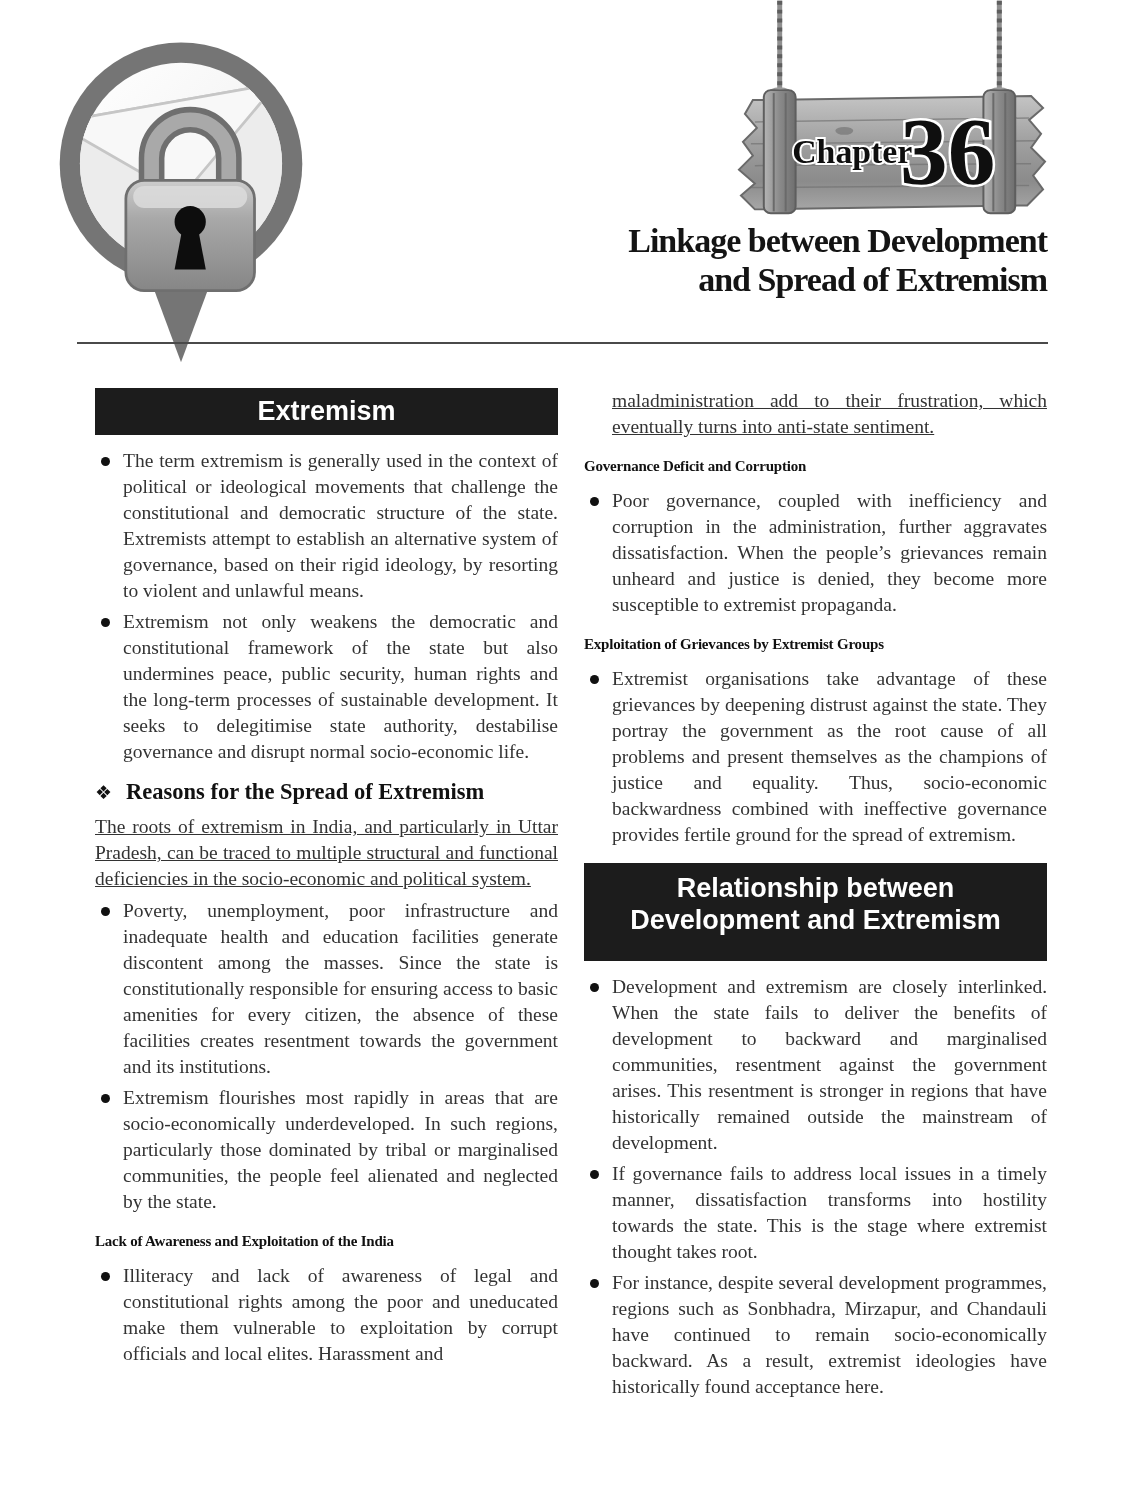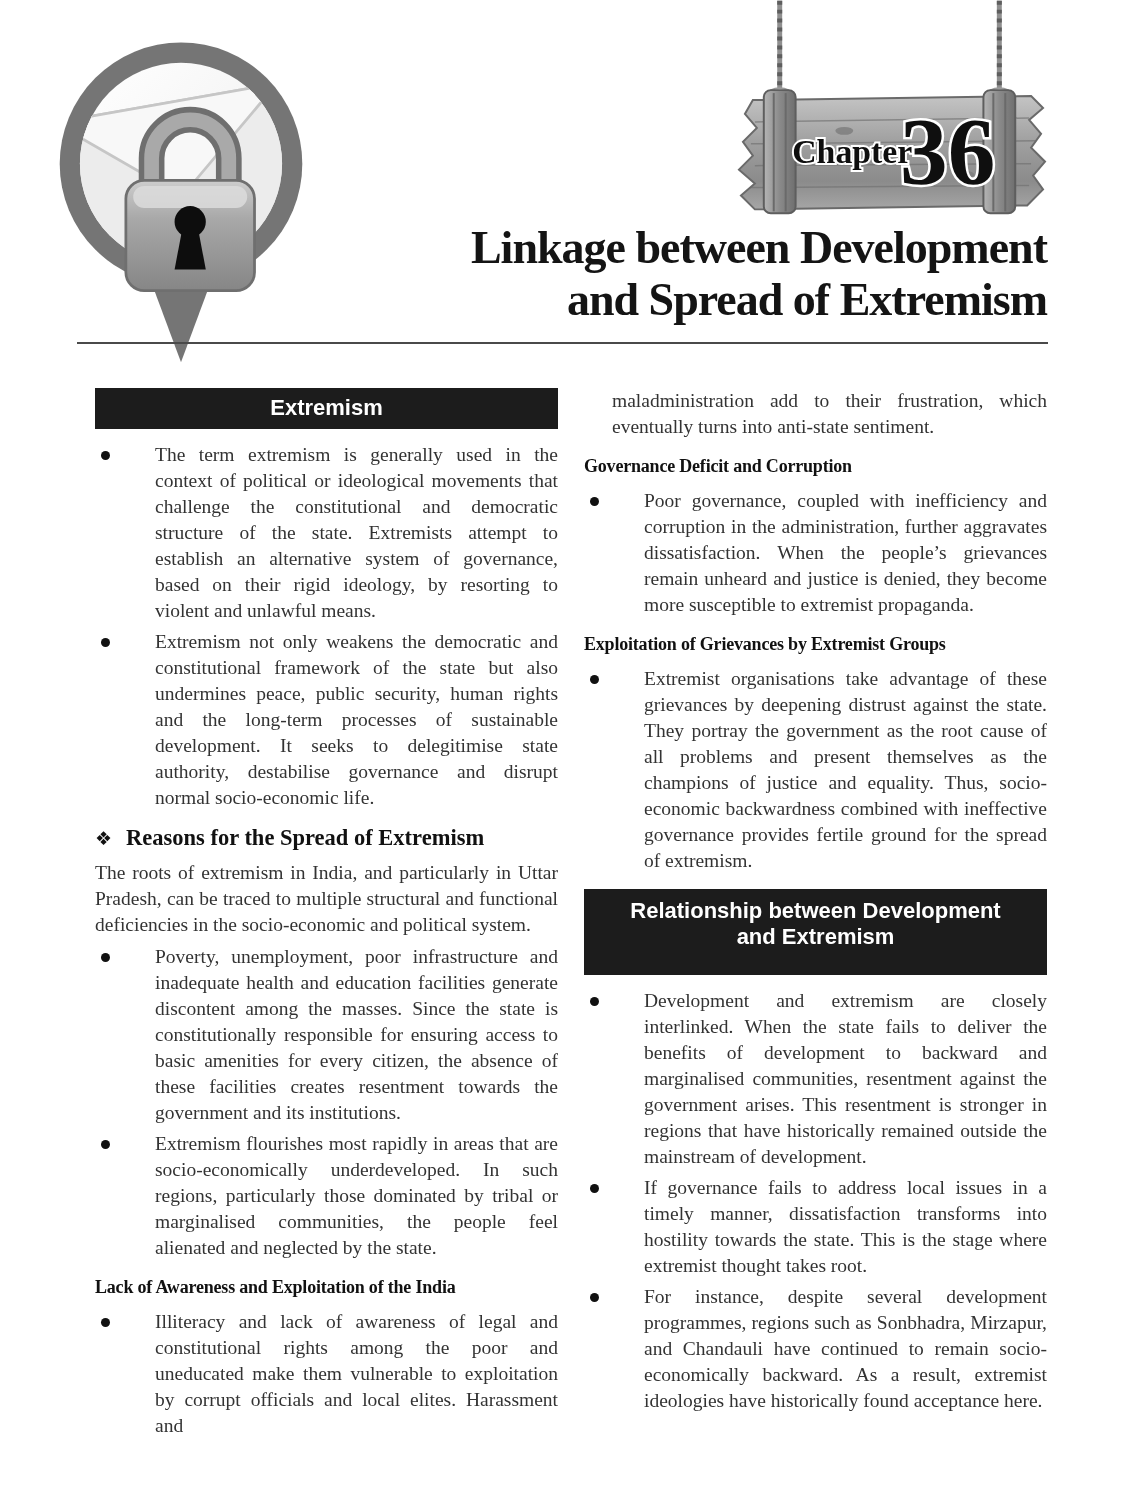--- a/index.html
+++ b/index.html
@@ -17,21 +17,21 @@
   
   .pin-wrap { position: absolute; left: 35px; top: 26px; width: 292px; height: 340px; }
   .sign-wrap { position: absolute; left: 733px; top: 0; width: 318px; height: 220px; }
 
   .page-title {
     position: absolute;
     top: 222px;
     right: 93px;
     text-align: right;
     font-weight: bold;
-    font-size: 46px;
+    font-size: 34px;
     line-height: 1.14;
     letter-spacing: -1px;
     color: #141414;
   }
   .page-title span { display: block; }
 
   .title-rule {
     position: absolute;
     left: 77px;
     top: 342px;
@@ -49,57 +49,57 @@
     display: flex;
     gap: 26px;
   }
   .col { width: 463px; color: #333333; font-size: 19.5px; line-height: 26px; }
 
   .banner {
     background: #1c1c1c;
     color: #ffffff;
     font-family: "Liberation Sans", sans-serif;
     font-weight: bold;
-    font-size: 22px;
+    font-size: 27px;
     line-height: 1.2;
     text-align: center;
     padding: 7px 26px 8px;
     margin-bottom: 13px;
   }
   .banner.two-line { padding: 9px 30px 24px; margin: 15px 0 13px; }
 
   .bullet { display: flex; padding-left: 6px; margin-bottom: 5px; }
   .bullet .dot {
     flex: none;
     width: 9px; height: 9px;
     border-radius: 50%;
     background: #111111;
     margin: 9px 13px 0 0;
   }
-  .bullet p { flex: 1; text-align: justify; margin-left: 32px; }
+  .bullet p { flex: 1; text-align: justify; }
 
   .section-head {
     display: flex;
     align-items: baseline;
     font-weight: bold;
     font-size: 22.5px;
     color: #111111;
     margin: 14px 0 9px;
   }
   .section-head .marker { font-family: "DejaVu Sans", sans-serif; font-size: 19px; margin-right: 14px; color: #111111; }
 
   h3.sub-head {
     font-weight: bold;
-    font-size: 18px;
+    font-size: 15px;
     color: #111111;
     margin: 13px 0 9px;
     letter-spacing: -0.2px;
   }
 
-  .para { text-align: justify; margin-bottom: 6px; }
+  .para { text-align: justify; margin-bottom: 6px; text-decoration: underline; }
   .para.indented { padding-left: 28px; }
 </style>
 </head>
 <body>
 
 <div class="page">
 
   <div class="pin-wrap">
     <svg width="292" height="340" viewBox="0 0 300 370">
       <defs>

